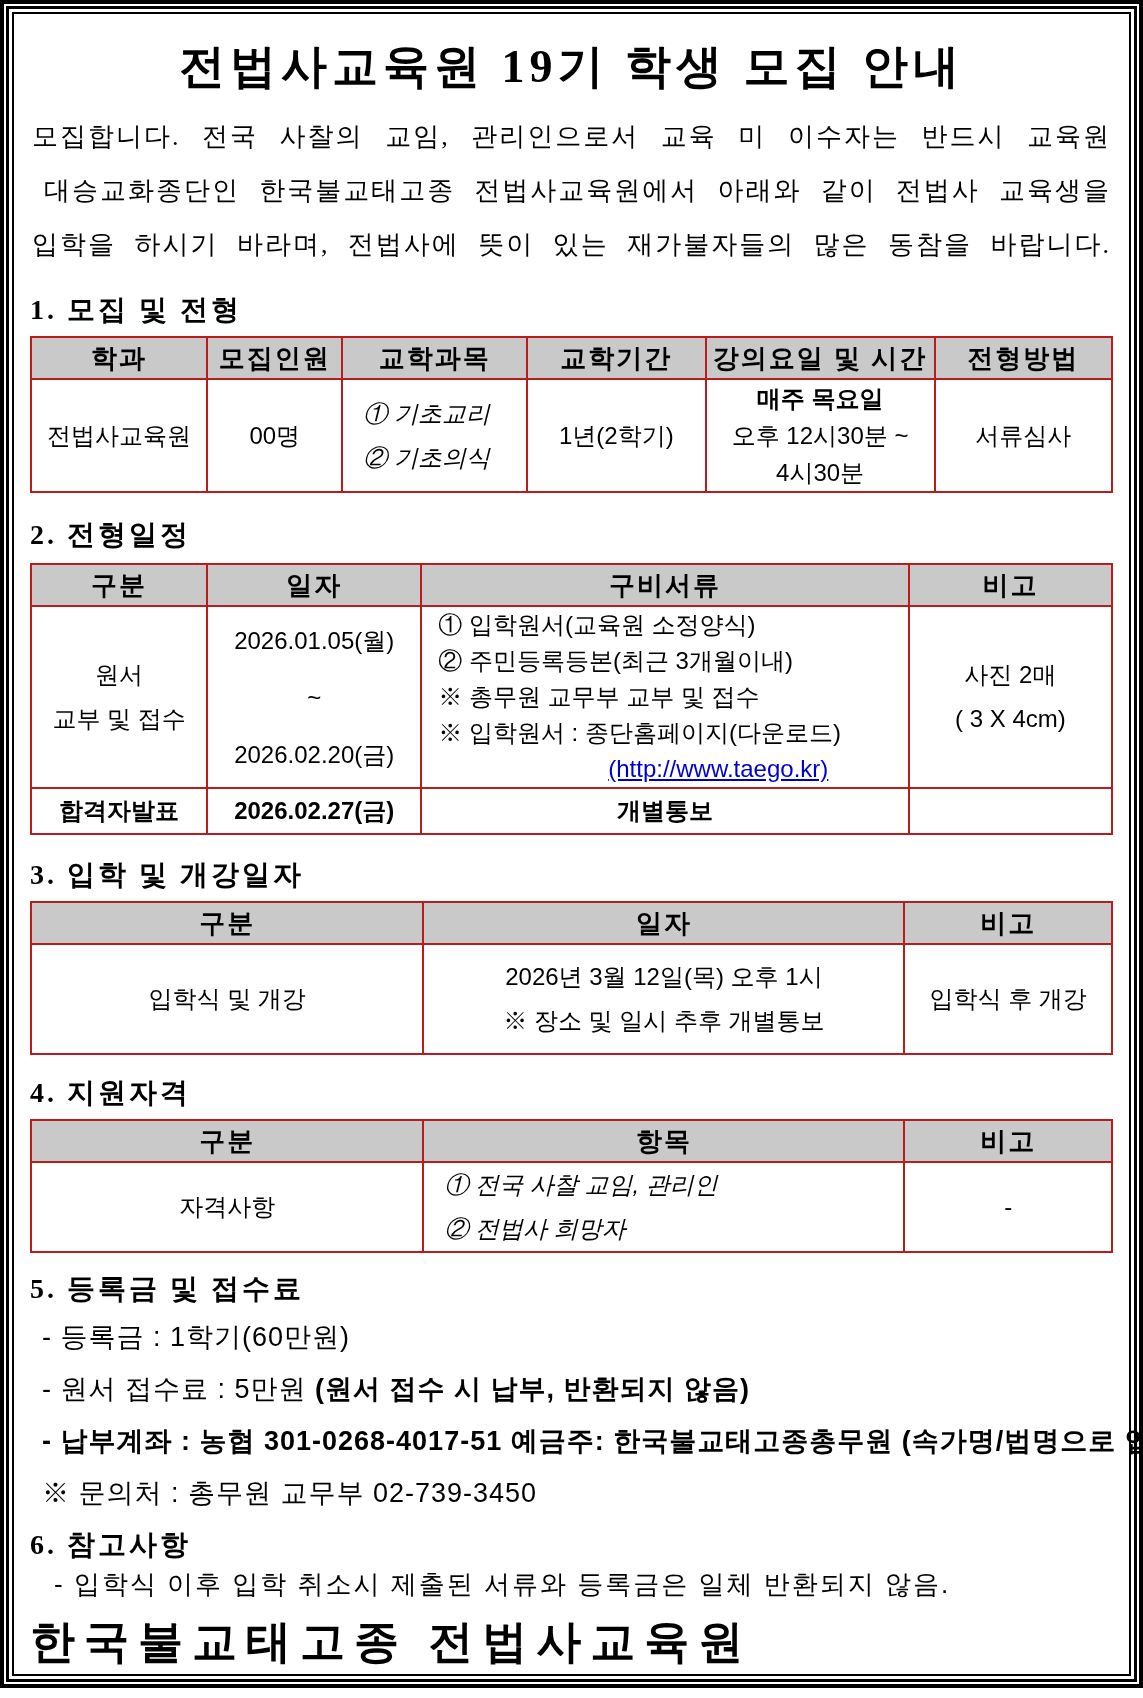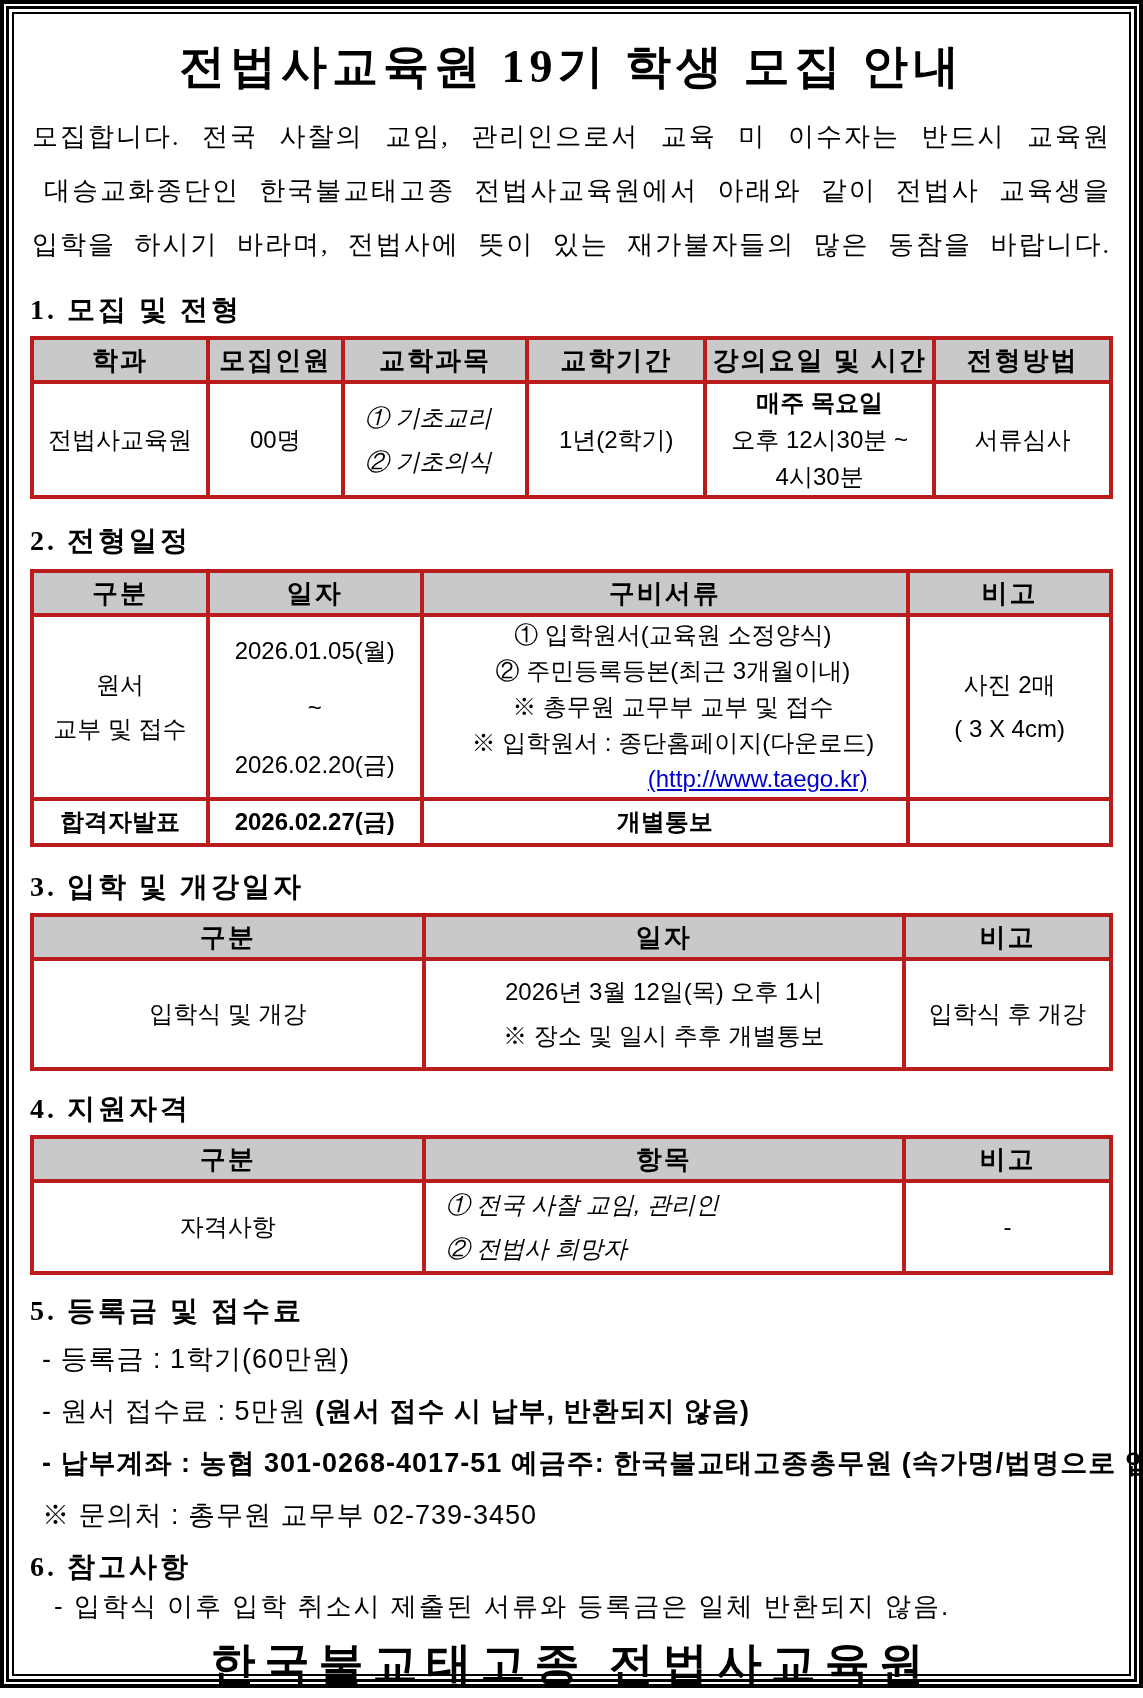--- a/index.html
+++ b/index.html
@@ -26,47 +26,47 @@
   .sec { font:700 28px/36px "Liberation Serif", serif; letter-spacing:3px; }
   .sec.s1 { margin-top:20px; }
   .sec.s2 { margin-top:24px; }
   .sec.s3 { margin-top:22px; }
   .sec.s4 { margin-top:20px; }
   .sec.s5 { margin-top:18px; }
   .sec.s6 { margin-top:8px; }
 
   table { width:100%; border-collapse:collapse; table-layout:fixed; }
   .t1 { margin-top:8px; } .t2 { margin-top:10px; } .t3 { margin-top:8px; } .t4 { margin-top:8px; }
-  th, td { border:4px solid #b91c1c; text-align:center; vertical-align:middle; padding:0; font-size:24px; }
+  th, td { border:2px solid #b91c1c; text-align:center; vertical-align:middle; padding:0; font-size:24px; }
   thead th {
     background:#c9c9c9; height:40px; font-weight:700; font-size:26px; letter-spacing:2px;
   }
   .t1 tbody tr { height:112px; }
   .t2 tbody tr.r1 { height:182px; }
   .t2 tbody tr.r2 { height:46px; }
   .t3 tbody tr { height:110px; }
   .t4 tbody tr { height:88px; }
 
   .cell-left { text-align:left; padding-left:20px;font-style:italic; }
   .stack div { line-height:44px; }
   .sched div { line-height:37px; }
   .dates div { line-height:57px; }
-  .docs { text-align:center; padding-left:16px; }
+  .docs { text-align:left; padding-left:16px; }
   .docs div { line-height:36px; }
   .docs .link-line { padding-left:170px; }
   a.doc-link { color:#0000cc; text-decoration:underline; }
   .bold, .bold td, b { font-weight:700; }
   .photonote div { line-height:44px; }
 
   .fees { margin-top:4px; padding-left:12px; }
   .fee-line { font-size:27px; line-height:52px; letter-spacing:1px; white-space:nowrap; }
   .note-line { margin-top:4px; font-size:26px; line-height:34px; padding-left:24px; letter-spacing:2px; }
 
   .footer {
-    margin-top:12px; text-align:center;
+    margin-top:12px; text-align:left;
     font:700 45px/58px "Liberation Serif", serif; letter-spacing:9px;
   }
 </style>
 </head>
 <body>
 
 <div class="page">
   <div class="frame-outer"></div>
   <div class="frame-mid"></div>
   <div class="frame-inner"></div>

